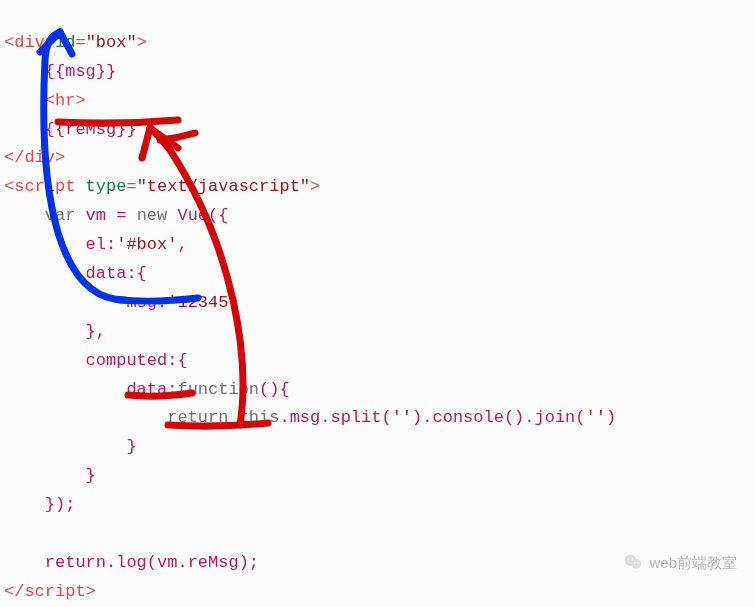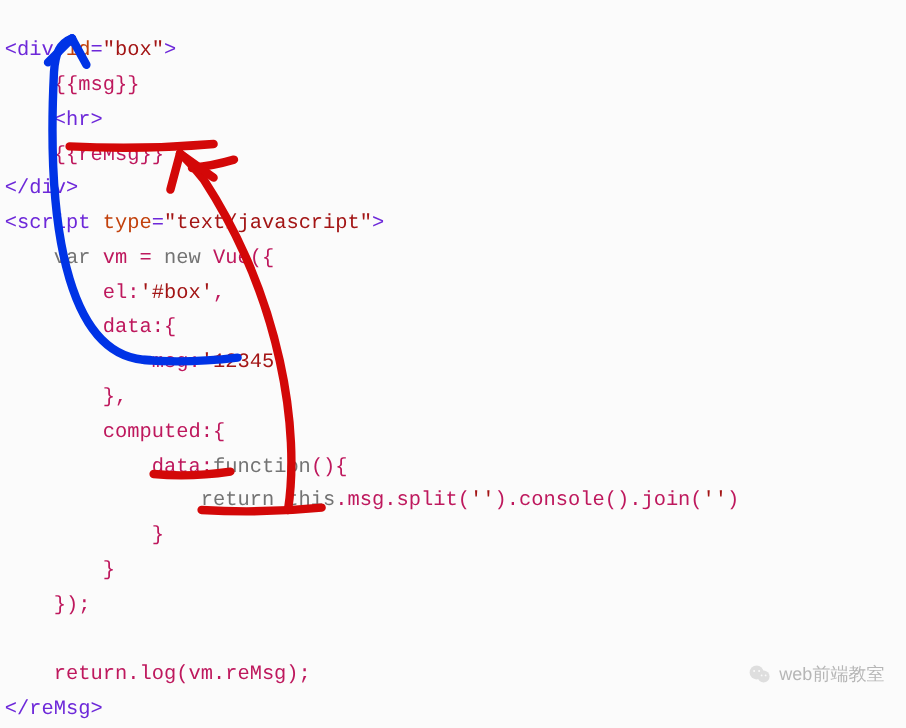--- a/index.html
+++ b/index.html
@@ -11,22 +11,22 @@
     font-family: "Courier New", Consolas, monospace;
     font-size: 17px;
     line-height: 1.7;
     position: relative;
     overflow: hidden;
   }
   .code-area {
     padding: 0 4px;
     white-space: pre;
   }
-  .tag   { color: #6d28d9; }
-  .attr  { color: #c2410c; }
+  .tag   { color: #ef4444; }
+  .attr  { color: #15803d; }
   .str   { color: #a31515; }
   .kw    { color: #737373; }
   .plain { color: #be185d; }
   .watermark {
     position: absolute;
     right: 18px;
     bottom: 32px;
     display: flex;
     align-items: center;
     gap: 6px;
@@ -59,21 +59,21 @@
 <span><span class="plain">            msg:</span><span class="str">'12345'</span></span>
 <span class="plain">        },</span>
 <span class="plain">        computed:{</span>
 <span><span class="plain">            data:</span><span class="kw">function</span><span class="plain">(){</span></span>
 <span><span class="kw">                return</span><span class="kw"> this</span><span class="plain">.msg.split(</span><span class="str">''</span><span class="plain">).console().join(</span><span class="str">''</span><span class="plain">)</span></span>
 <span class="plain">            }</span>
 <span class="plain">        }</span>
 <span class="plain">    });</span>
 <span class="plain"></span>
 <span class="plain">    return.log(vm.reMsg);</span>
-<span class="tag"><span>&lt;/</span><span>reMsg</span><span>&gt;</span></span>
+<span class="tag"><span>&lt;/</span><span>script</span><span>&gt;</span></span>
 </div>
 
 <svg class="annot" width="755" height="607">
 
   <g stroke="#0033e6" stroke-width="7" fill="none" stroke-linecap="round">
 
     <path d="M120 300 Q155 303 198 298"></path>
 
     <path d="M125 300 C 60 300, 38 200, 45 60 C 46 44, 50 36, 60 32"></path>
 

